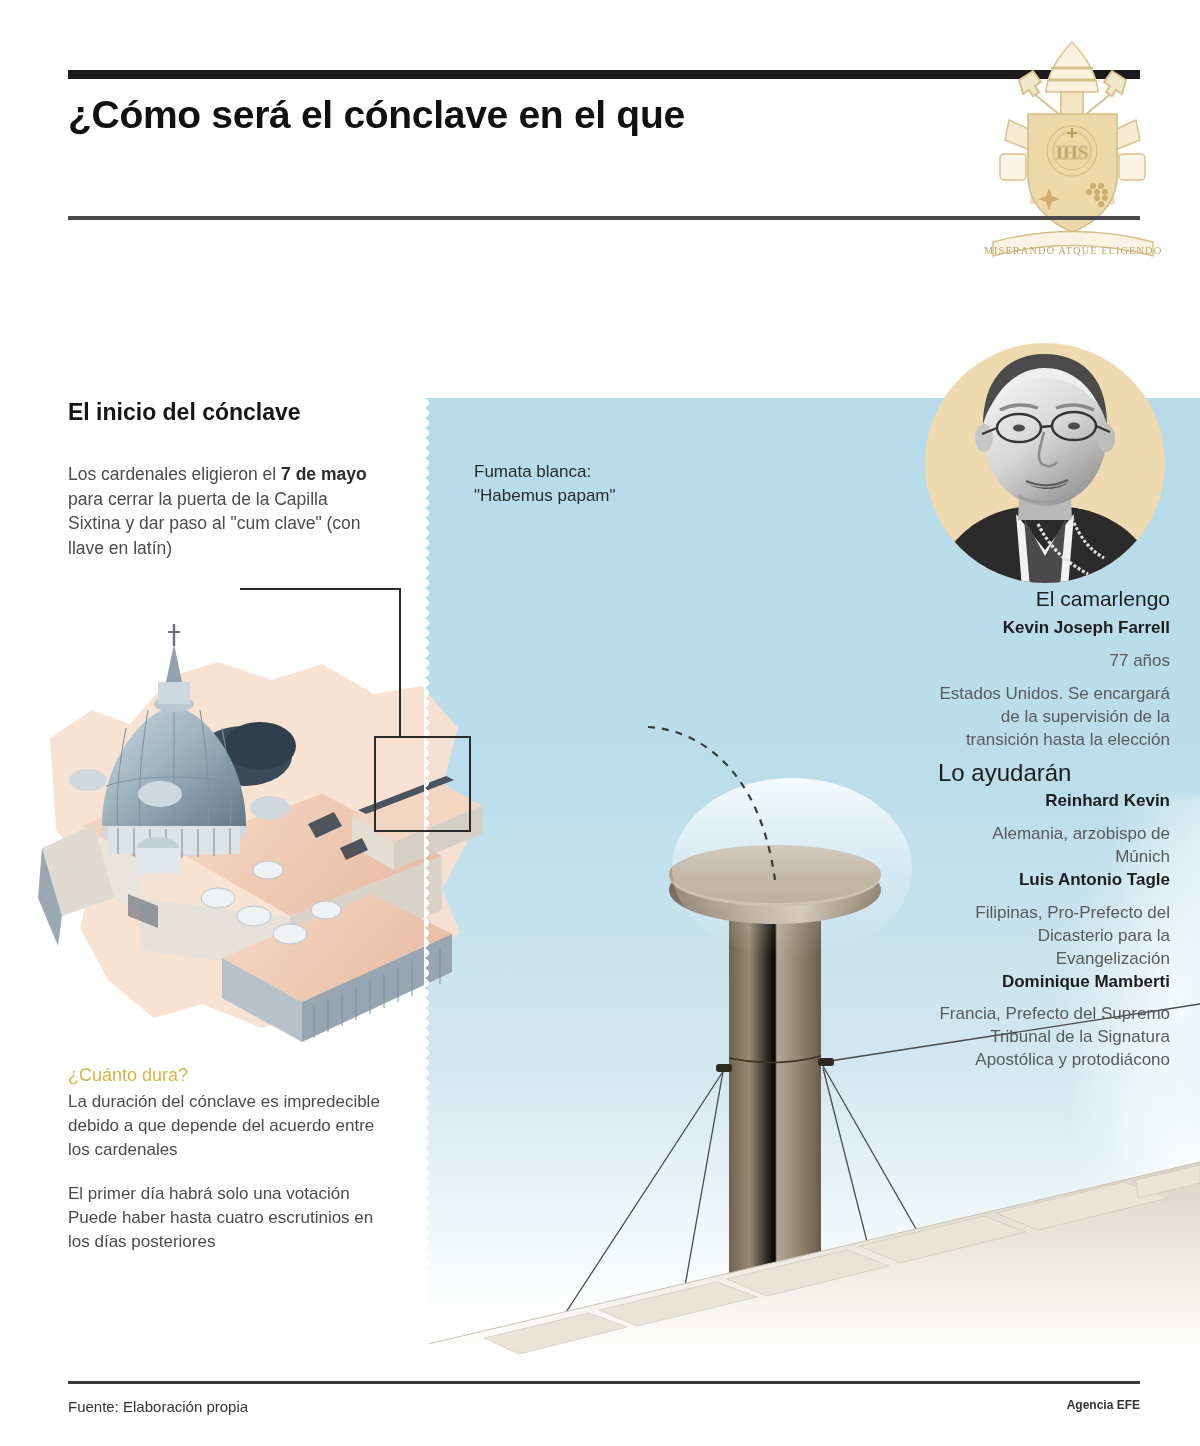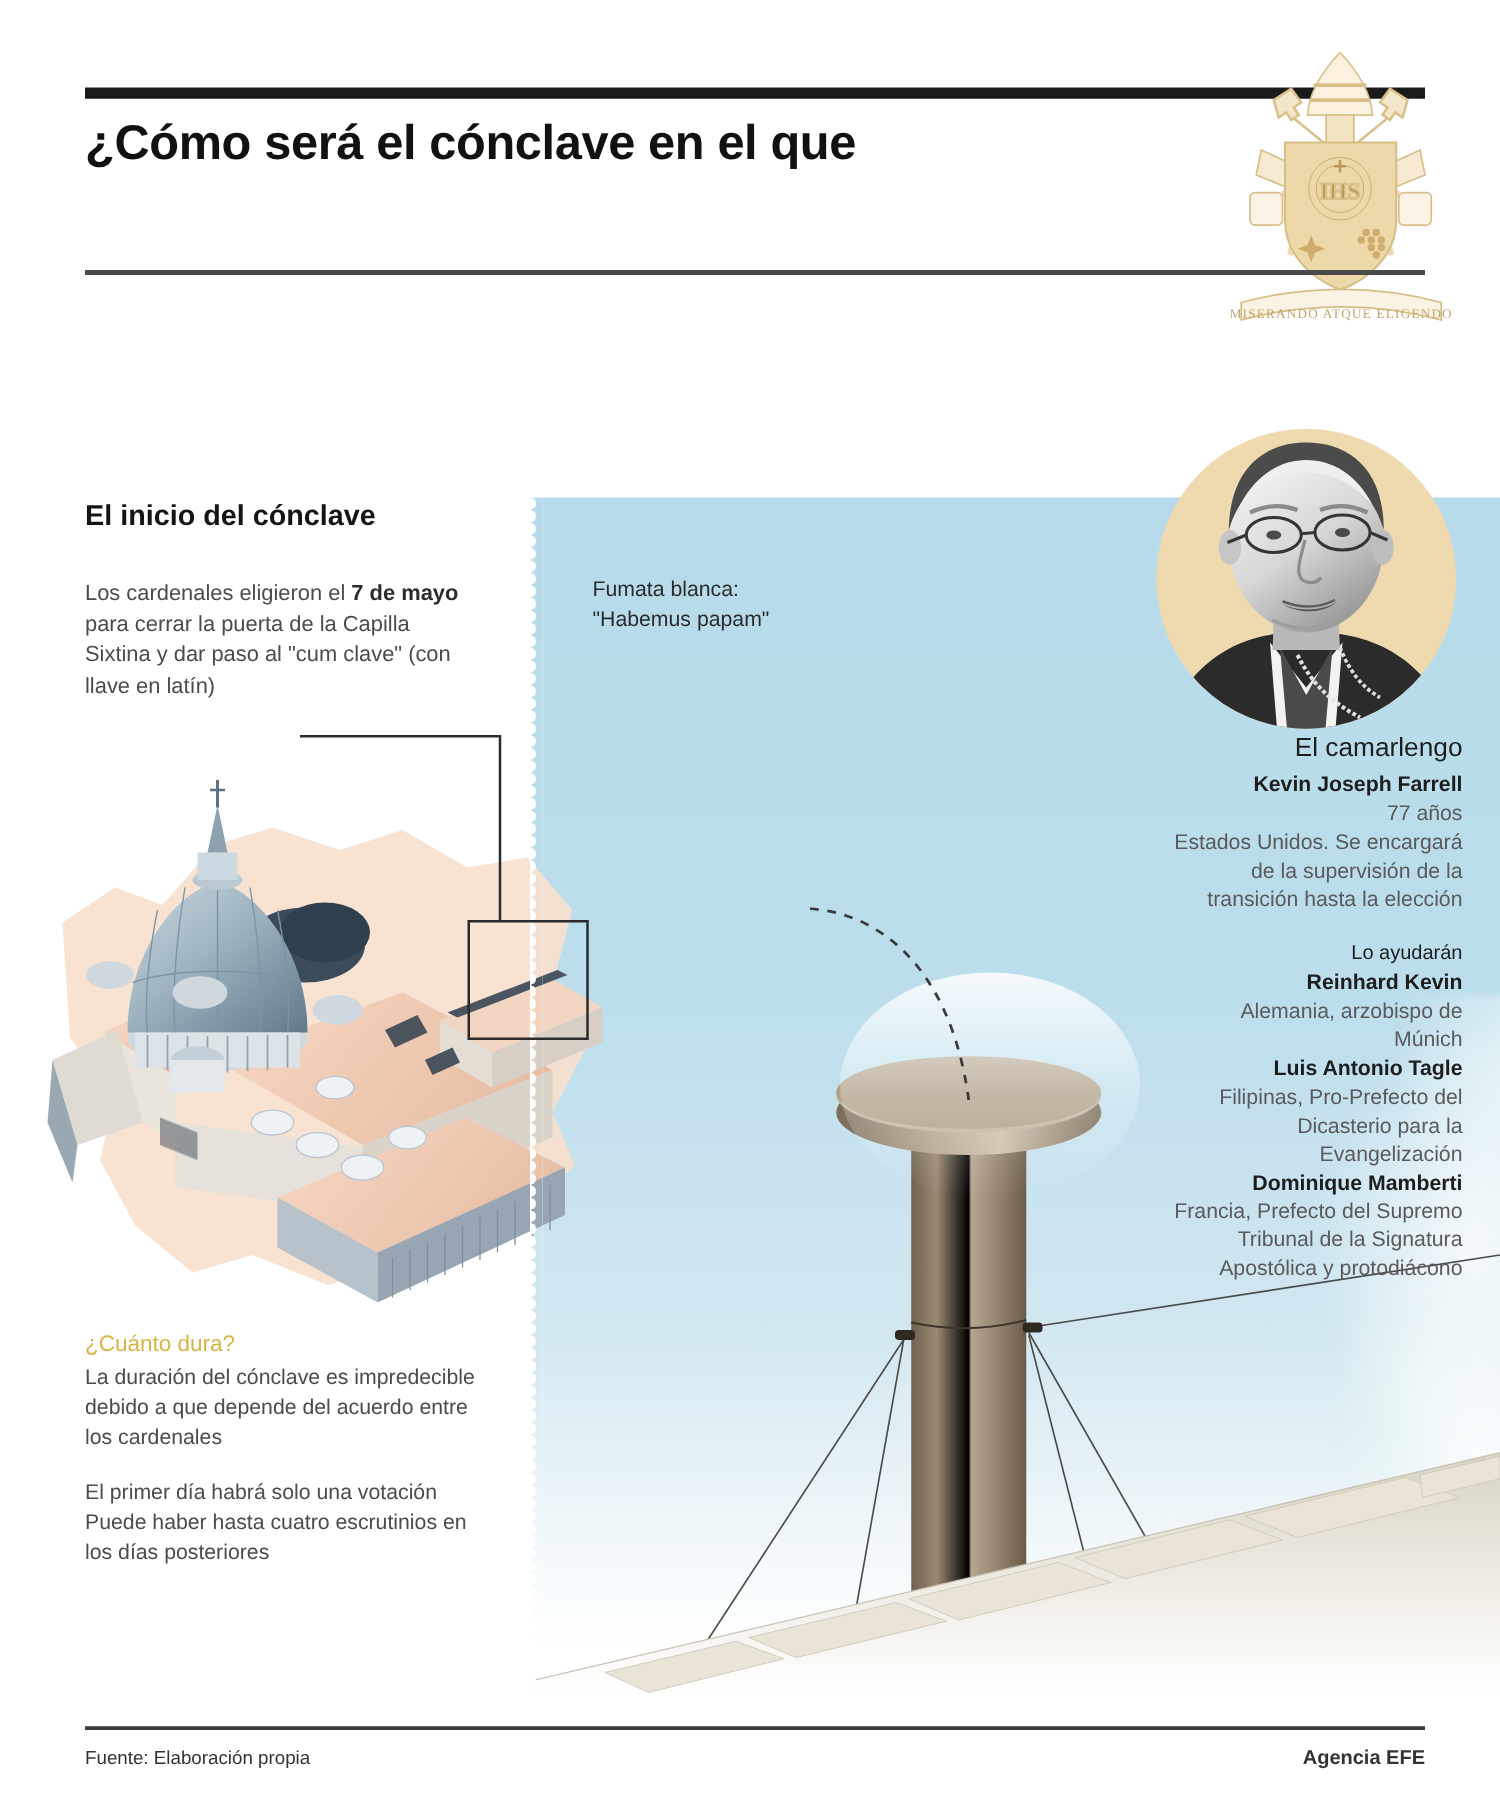--- a/index.html
+++ b/index.html
@@ -91,35 +91,35 @@
   
   .basilica{ position:absolute; left:22px; top:598px; width:470px; height:470px; z-index:5; }
 
   
   .rt{
     position:absolute; left:938px; top:586px; width:232px;
     text-align:right; z-index:8;
     font-size:17px; line-height:1.35; color:#5a5a5a;
   }
   .rt .h1{ font-size:21px; color:#1d1d1d; margin-bottom:5px; line-height:1.25; }
-  .rt .h2{ font-size:16px; color:#1d1d1d; text-align:right; margin:21px 0 2px; line-height:1.25; }
+  .rt .h2{ font-size:24px; color:#1d1d1d; text-align:left; margin:6px 0 2px; line-height:1.25; }
   .rt .nm{ font-weight:bold; color:#1d1d1d; display:block; }
-  .rt .dt{ display:block; }
+  .rt .dt{ display:block;margin-top:10px; }
   .rt .blk{ margin-bottom:0px; }
 
   
   .portrait{ position:absolute; left:920px; top:338px; width:250px; height:250px; z-index:9; }
 
   
   .roof{ position:absolute; left:424px; top:1140px; width:776px; height:215px; z-index:4; }
 
   
   .ft-rule{ position:absolute; left:68px; top:1381px; width:1072px; height:3px; background:#3a3a3a; }
   .ft-l{ position:absolute; left:68px; top:1398px; font-size:15px; color:#333; }
-  .ft-r{ position:absolute; right:60px; top:1398px; font-size:16px; color:#333; font-weight:bold; }
+  .ft-r{ position:absolute; right:60px; top:1398px; font-size:12px; color:#333; font-weight:bold; }
 </style>
 </head>
 <body>
 
 <div class="page">
 
   <div class="hdr-rule-top"></div>
 
   <div class="title">
     <span>¿Cómo será el cónclave en el que</span>

